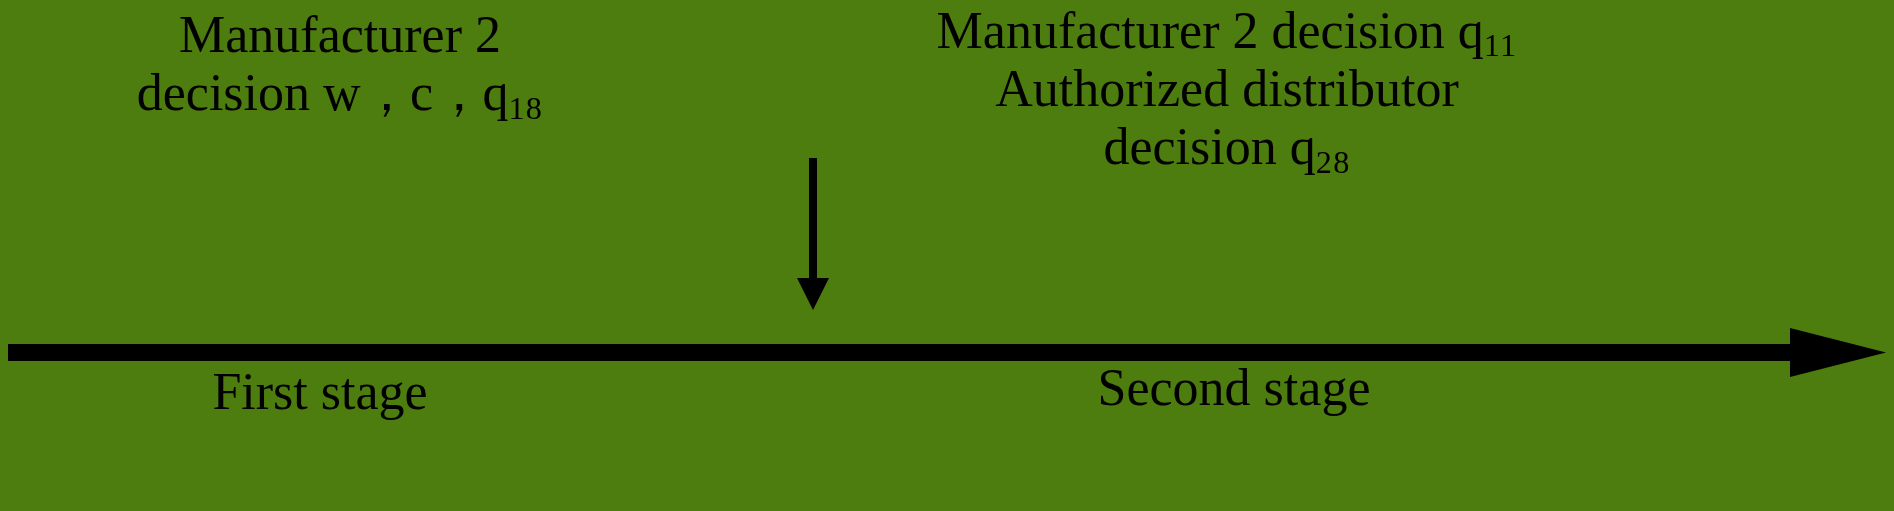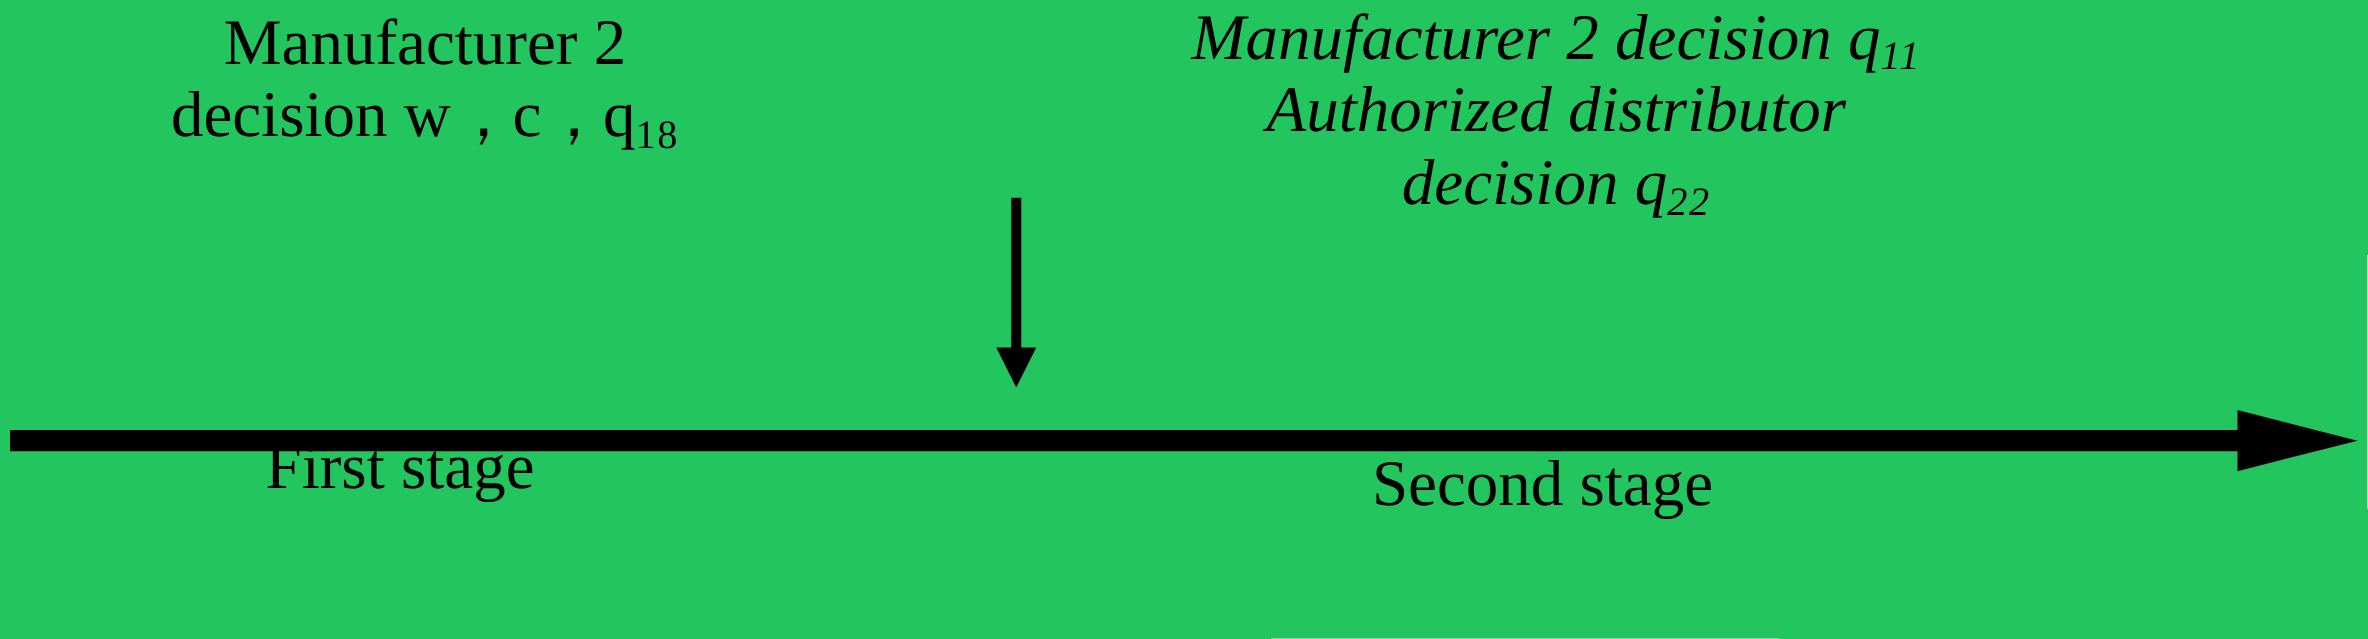--- a/index.html
+++ b/index.html
@@ -4,21 +4,21 @@
 <style>
   html, body {
     margin: 0;
     padding: 0;
     background: #ffffff;
   }
   #stage {
     position: relative;
     width: 1894px;
     height: 511px;
-    background: #22c55e;
+    background: #4d7c0f;
     overflow: hidden;
     font-family: "Liberation Serif", "DejaVu Serif", serif;
     color: #000000;
   }
 
   .textblock {
     position: absolute;
     text-align: center;
     line-height: 1.12;
     font-size: 52px;
@@ -33,24 +33,23 @@
     left: 40px;
     top: 6px;
     width: 600px;
   }
   #left-caption .line-2 {
     letter-spacing: 0px;
   }
 
   
   #right-caption {
-    left: 830px;
+    left: 812px;
     top: 2px;
     width: 830px;
-    font-style: italic;
   }
 
   
   sub {
     font-size: 0.62em;
     vertical-align: baseline;
     position: relative;
     top: 0.26em;
     letter-spacing: 0.04em;
   }
@@ -81,37 +80,37 @@
   }
 
   
   .stage-label {
     position: absolute;
     font-size: 52px;
     white-space: nowrap;
     text-align: center;
     color: #000;
   }
-  #first-stage-label  { left: 150px;  top: 344px; width: 340px; }
+  #first-stage-label  { left: 150px;  top: 362px; width: 340px; }
   #second-stage-label { left: 1024px; top: 358px; width: 420px; }
 </style>
 </head>
 <body>
 
 <div id="stage">
 
   <div id="left-caption" class="textblock">
     <span class="line line-1">Manufacturer 2</span>
     <span class="line line-2"><span>decision w</span><span class="wcomma">，</span><span>c</span><span class="wcomma">，</span><span>q</span><sub>18</sub></span>
   </div>
 
   <div id="right-caption" class="textblock">
     <span class="line line-1"><span>Manufacturer 2 decision q</span><sub>11</sub></span>
     <span class="line line-2">Authorized distributor</span>
-    <span class="line line-3"><span>decision q</span><sub>22</sub></span>
+    <span class="line line-3"><span>decision q</span><sub>28</sub></span>
   </div>
 
   <svg id="vertical-arrow" viewBox="0 0 36 152">
     <rect x="14" y="0" width="8" height="124" fill="#000000"></rect>
     <polygon points="2,120 34,120 18,152" fill="#000000"></polygon>
   </svg>
 
   <svg id="timeline-arrow" viewBox="0 0 1894 70">
     <rect x="8" y="26" width="1800" height="17" fill="#000000"></rect>
     <polygon points="1790,10 1886,34.5 1790,59" fill="#000000"></polygon>

